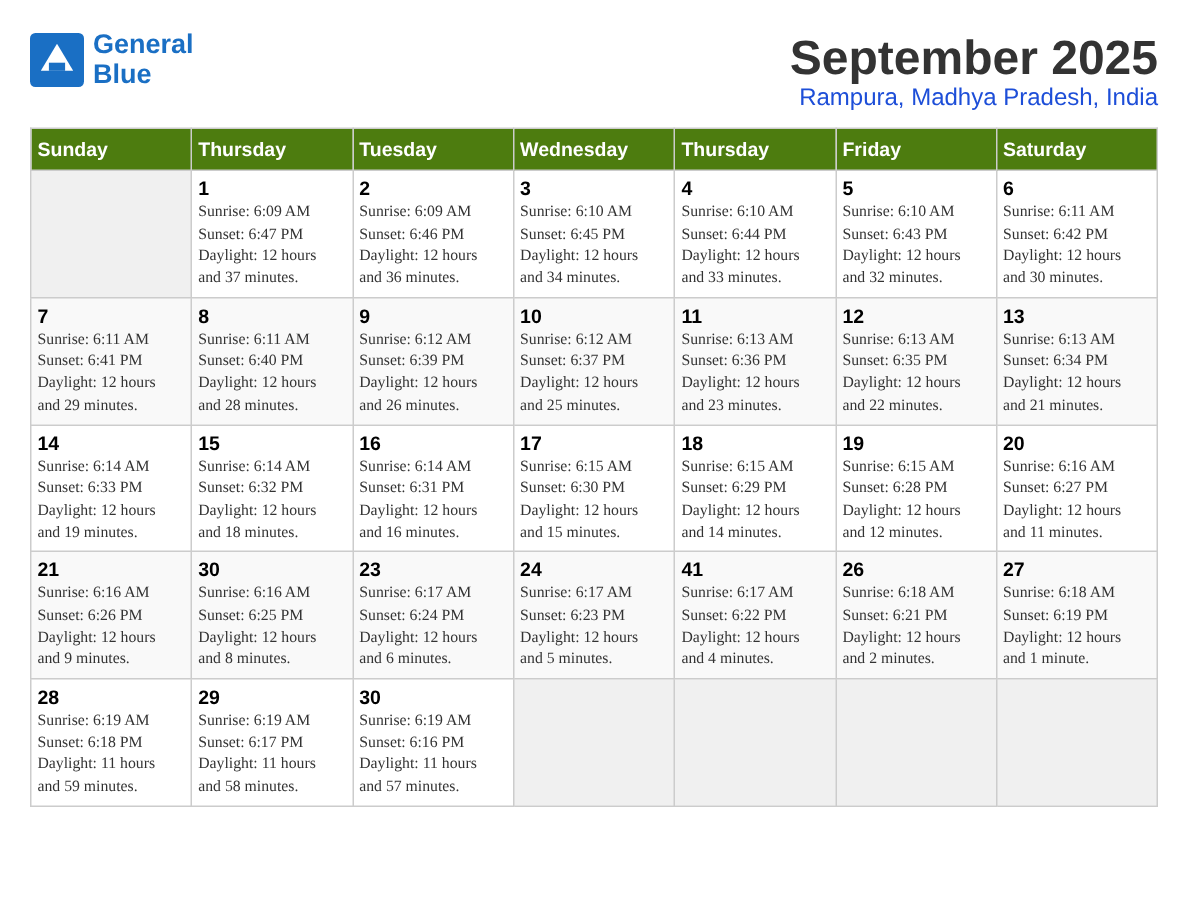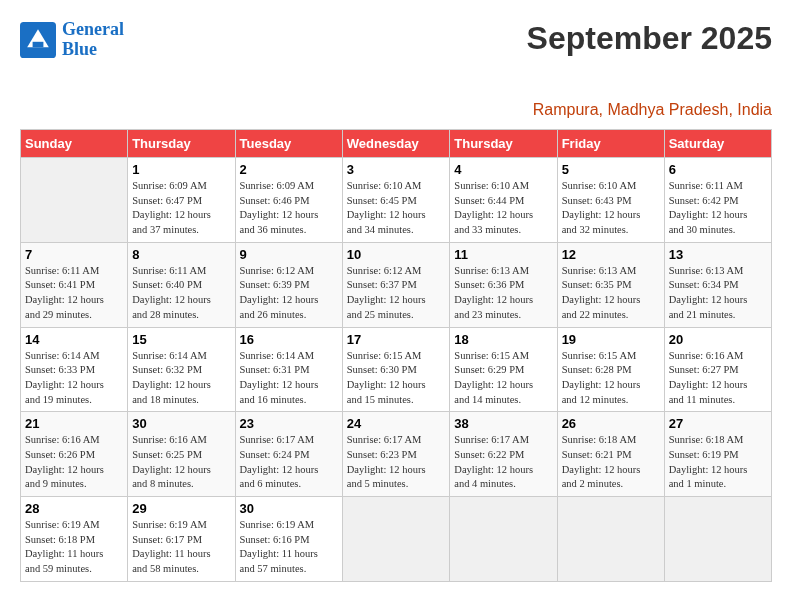--- a/index.html
+++ b/index.html
@@ -13,21 +13,20 @@
     .header-area {
       display: flex;
       justify-content: space-between;
       align-items: flex-start;
       margin-bottom: 10px;
     }
     .logo {
       display: flex;
       align-items: center;
       gap: 6px;
-      font-family: Liberation Serif, serif;
     }
     .logo-text {
       font-size: 18px;
       font-weight: bold;
       color: #333;
       line-height: 1.1;
     }
     .logo-text span {
       color: #1a6fc4;
     }
@@ -38,30 +37,29 @@
     .title-area {
       text-align: right;
     }
     .month-title {
       font-size: 32px;
       font-weight: bold;
       color: #333;
     }
     .location-title {
       font-size: 16px;
-      color: #c2410c;
-      margin-top: 44px;
+      color: #1d4ed8;
     }
     table {
       width: 100%;
       border-collapse: collapse;
       font-size: 11px;
     }
     thead tr th {
-      background-color: #ef4444;
+      background-color: #4d7c0f;
       color: #fff;
       padding: 6px 4px;
       text-align: left;
       font-size: 13px;
       font-weight: bold;
       border: 1px solid #ccc;
     }
     tbody tr td {
       border: 1px solid #ccc;
       vertical-align: top;
@@ -292,21 +290,21 @@
 and 6 minutes.</div>
         </td>
         <td>
           <span class="day-num">24</span>
           <div class="day-info" style="white-space: pre-line;">Sunrise: 6:17 AM
 Sunset: 6:23 PM
 Daylight: 12 hours
 and 5 minutes.</div>
         </td>
         <td>
-          <span class="day-num">38</span>
+          <span class="day-num">41</span>
           <div class="day-info" style="white-space: pre-line;">Sunrise: 6:17 AM
 Sunset: 6:22 PM
 Daylight: 12 hours
 and 4 minutes.</div>
         </td>
         <td>
           <span class="day-num">26</span>
           <div class="day-info" style="white-space: pre-line;">Sunrise: 6:18 AM
 Sunset: 6:21 PM
 Daylight: 12 hours

